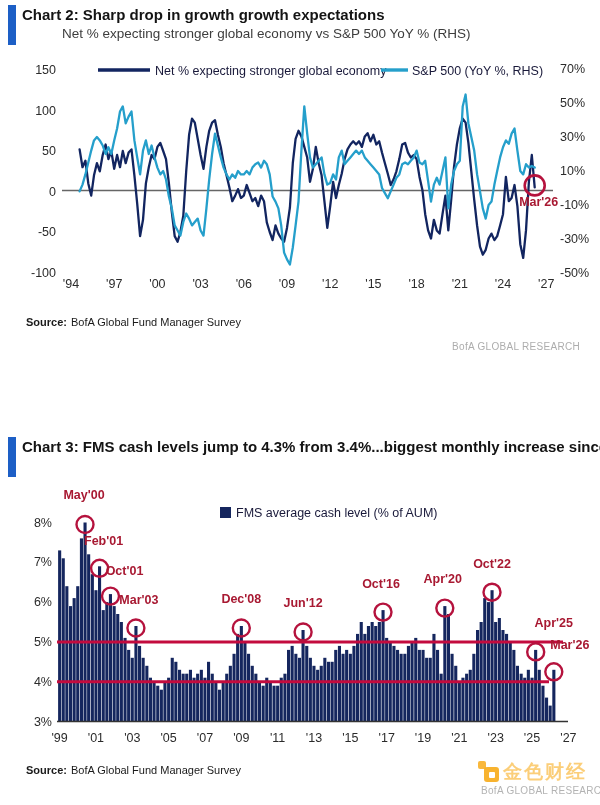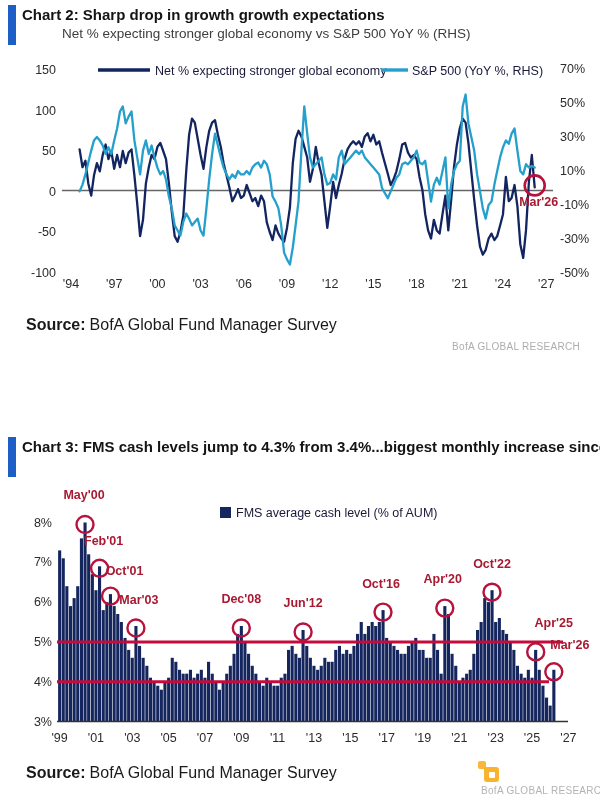--- a/index.html
+++ b/index.html
@@ -2,21 +2,21 @@
 <html><head>
 <meta charset="utf-8">
 <style>
   html,body{margin:0;padding:0;background:#fff;}
   #page{position:relative;width:600px;height:805px;background:#ffffff;
         font-family:"Liberation Sans", sans-serif;overflow:hidden;}
   .accent{position:absolute;width:8px;background:#1d5fc6;}
   .chart-title{position:absolute;left:22px;font-size:15px;font-weight:bold;color:#141414;white-space:nowrap;}
   .chart-subtitle{position:absolute;left:22px;font-size:13.5px;color:#3d3d3d;white-space:nowrap;margin-left:40px;}
   .figure{position:absolute;left:0;}
-  .source-line{position:absolute;left:26px;font-size:16px;color:#1a1a1a;white-space:nowrap;}
+  .source-line{position:absolute;left:26px;font-size:11px;color:#1a1a1a;white-space:nowrap;}
   .source-label{font-weight:bold;}
   .source-text{margin-left:4px;}
   .bofa-wm{position:absolute;right:20px;font-size:10px;color:#adadad;letter-spacing:0.3px;white-space:nowrap;}
   .tick{font-size:12.5px;fill:#2b2b2b;}
   .legend{font-size:12.5px;fill:#19193a;}
   .ann{font-size:12.5px;font-weight:bold;fill:#a81932;}
   
   #jinse{position:absolute;left:477px;top:758px;width:110px;height:42px;}
   .j-icon{position:absolute;left:0;top:2px;width:22px;height:22px;}
   .j-big{position:absolute;right:0;bottom:0;width:15px;height:15px;background:#f7a60b;border-radius:3px;opacity:.85;}
@@ -270,16 +270,17 @@
   <div class="source-line" style="top:764px;">
     <span class="source-label">Source:</span><span class="source-text">BofA Global Fund Manager Survey</span>
   </div>
 
   <div id="jinse">
     <div class="j-icon">
       <div class="j-small"></div>
       <div class="j-big"></div>
       <div class="j-dot"></div>
     </div>
+    <div class="j-cn">金色财经</div>
     <div class="j-en">BofA GLOBAL RESEARCH</div>
   </div>
 
 </div>
 
 </body></html>

